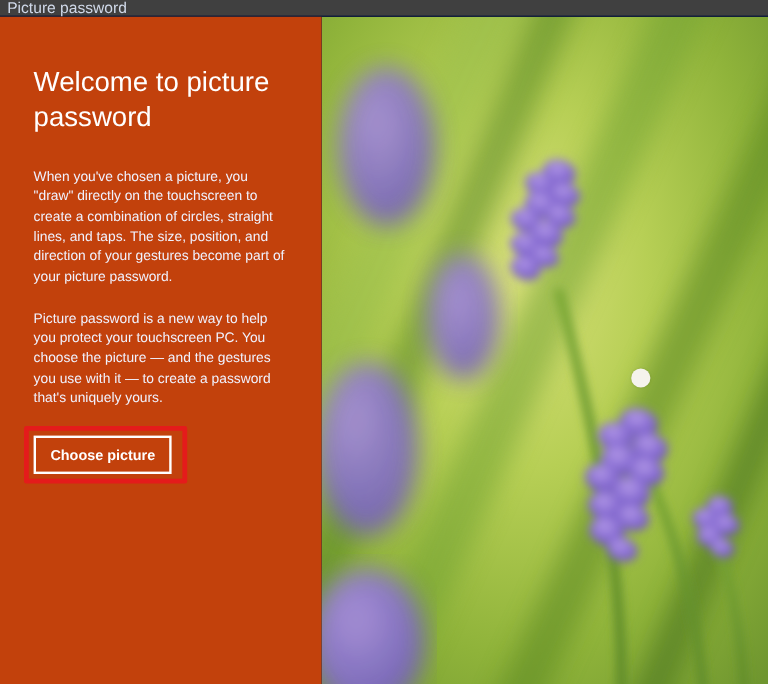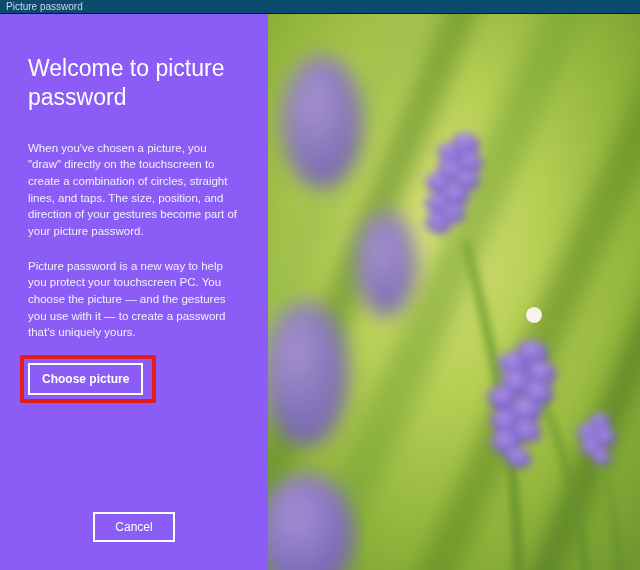--- a/index.html
+++ b/index.html
@@ -2,29 +2,29 @@
 <html><head>
 <meta charset="utf-8">
 <style>
   * { box-sizing: border-box; margin: 0; padding: 0; }
   html, body { width: 640px; height: 570px; overflow: hidden; font-family: "Segoe UI", Arial, sans-serif; }
   .window {
     width: 640px; height: 570px; background: #0a1a3a;
     display: flex; flex-direction: column;
   }
   .titlebar {
-    height: 14px; background: #0c4a6e; color: #cfd8e8;
-    font-size: 10px; padding: 1px 6px; line-height: 12px;
+    height: 14px; background: #404040; color: #cfd8e8;
+    font-size: 13px; padding: 1px 6px; line-height: 12px;
     border-bottom: 1px solid #08163a;
   }
   .body {
     flex: 1; display: flex; position: relative;
   }
   .left-pane {
-    width: 268px; background: #8b5cf6; color: #ffffff;
+    width: 268px; background: #c2410c; color: #ffffff;
     padding: 40px 28px 24px 28px; display: flex; flex-direction: column;
     position: relative;
   }
   .heading {
     font-size: 23px; font-weight: 300; line-height: 1.25;
     margin-bottom: 28px; color: #ffffff;
   }
   .para {
     font-size: 11.5px; font-weight: 400; line-height: 1.45;
     margin-bottom: 18px; color: #f0f2ff;
@@ -69,23 +69,20 @@
     <div class="left-pane">
       <div class="heading">Welcome to picture password</div>
       <div class="para">When you've chosen a picture, you "draw" directly on the touchscreen to create a combination of circles, straight lines, and taps. The size, position, and direction of your gestures become part of your picture password.</div>
       <div class="para">Picture password is a new way to help you protect your touchscreen PC. You choose the picture — and the gestures you use with it — to create a password that's uniquely yours.</div>
 
       <div class="choose-wrap">
         <div class="highlight"></div>
         <button class="btn choose">Choose picture</button>
       </div>
 
-      <div class="cancel-row">
-        <button class="btn cancel">Cancel</button>
-      </div>
     </div>
 
     <div class="right-pane">
       <svg viewBox="0 0 372 556" preserveAspectRatio="xMidYMid slice">
         <defs>
           <radialGradient id="bg" cx="45%" cy="40%" r="80%">
             <stop offset="0%" stop-color="#d8e07a"></stop>
             <stop offset="35%" stop-color="#b7cf55"></stop>
             <stop offset="70%" stop-color="#8fb33a"></stop>
             <stop offset="100%" stop-color="#6f962f"></stop>

